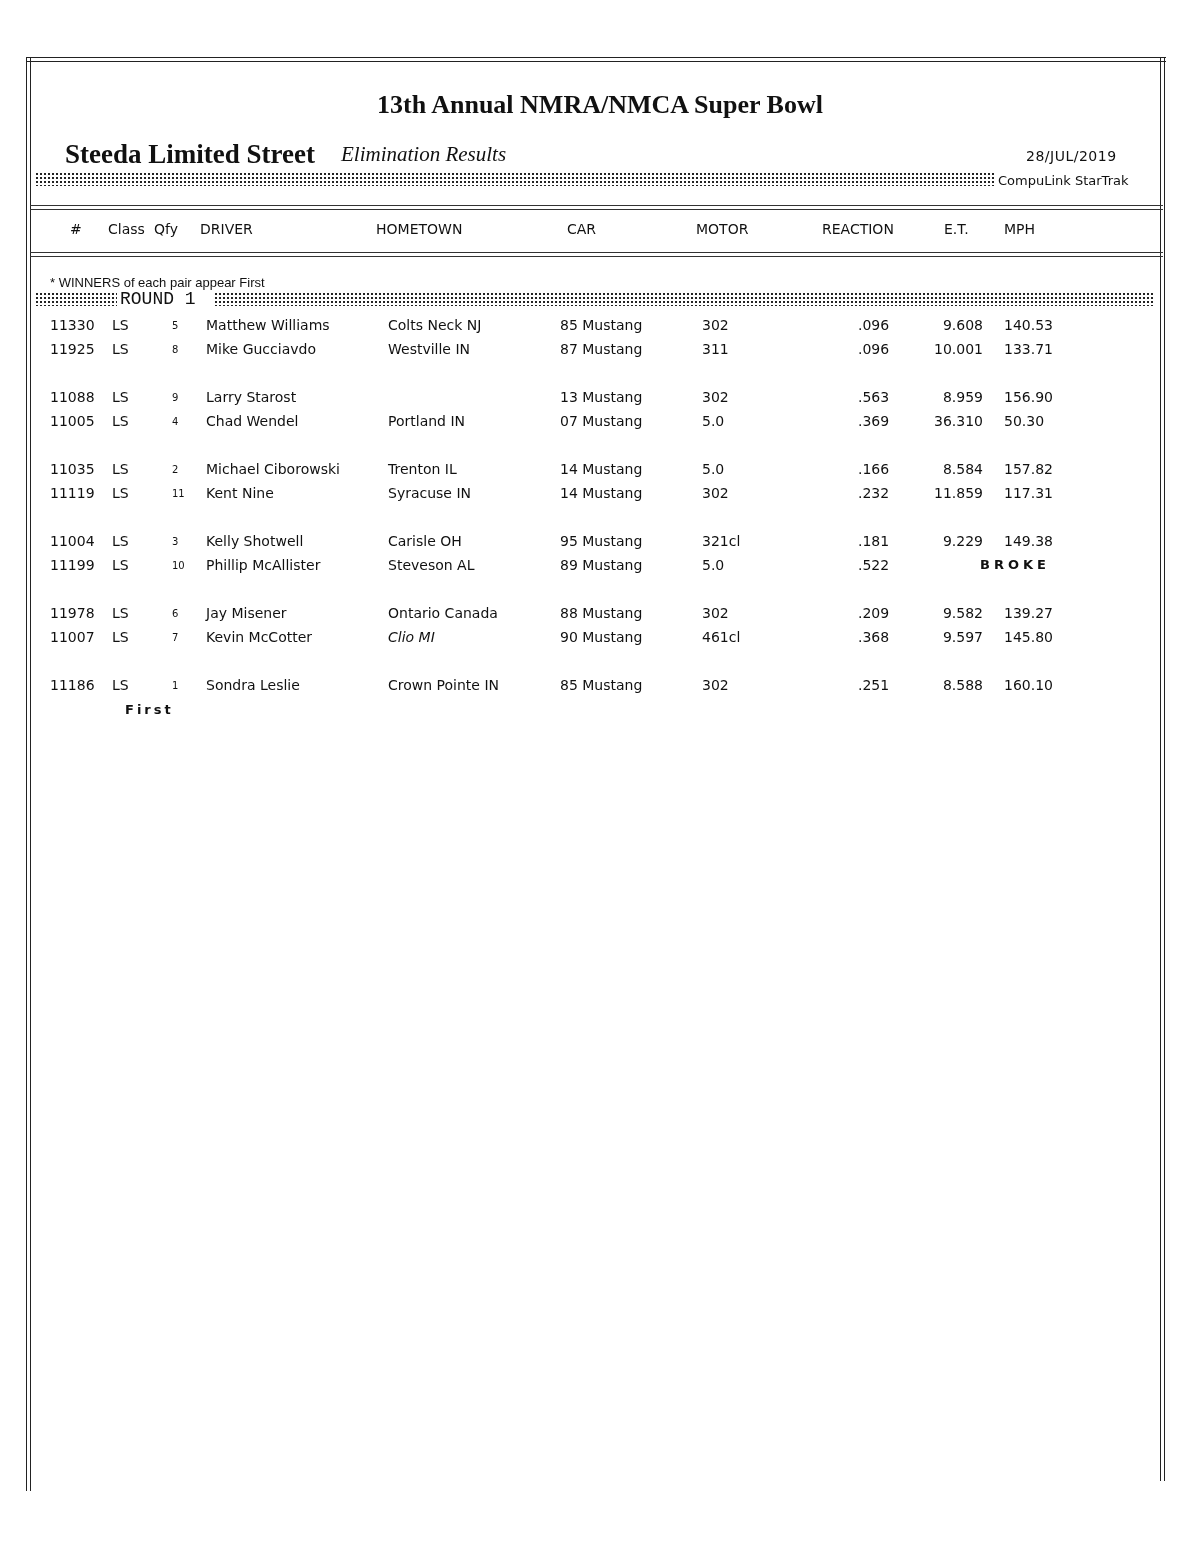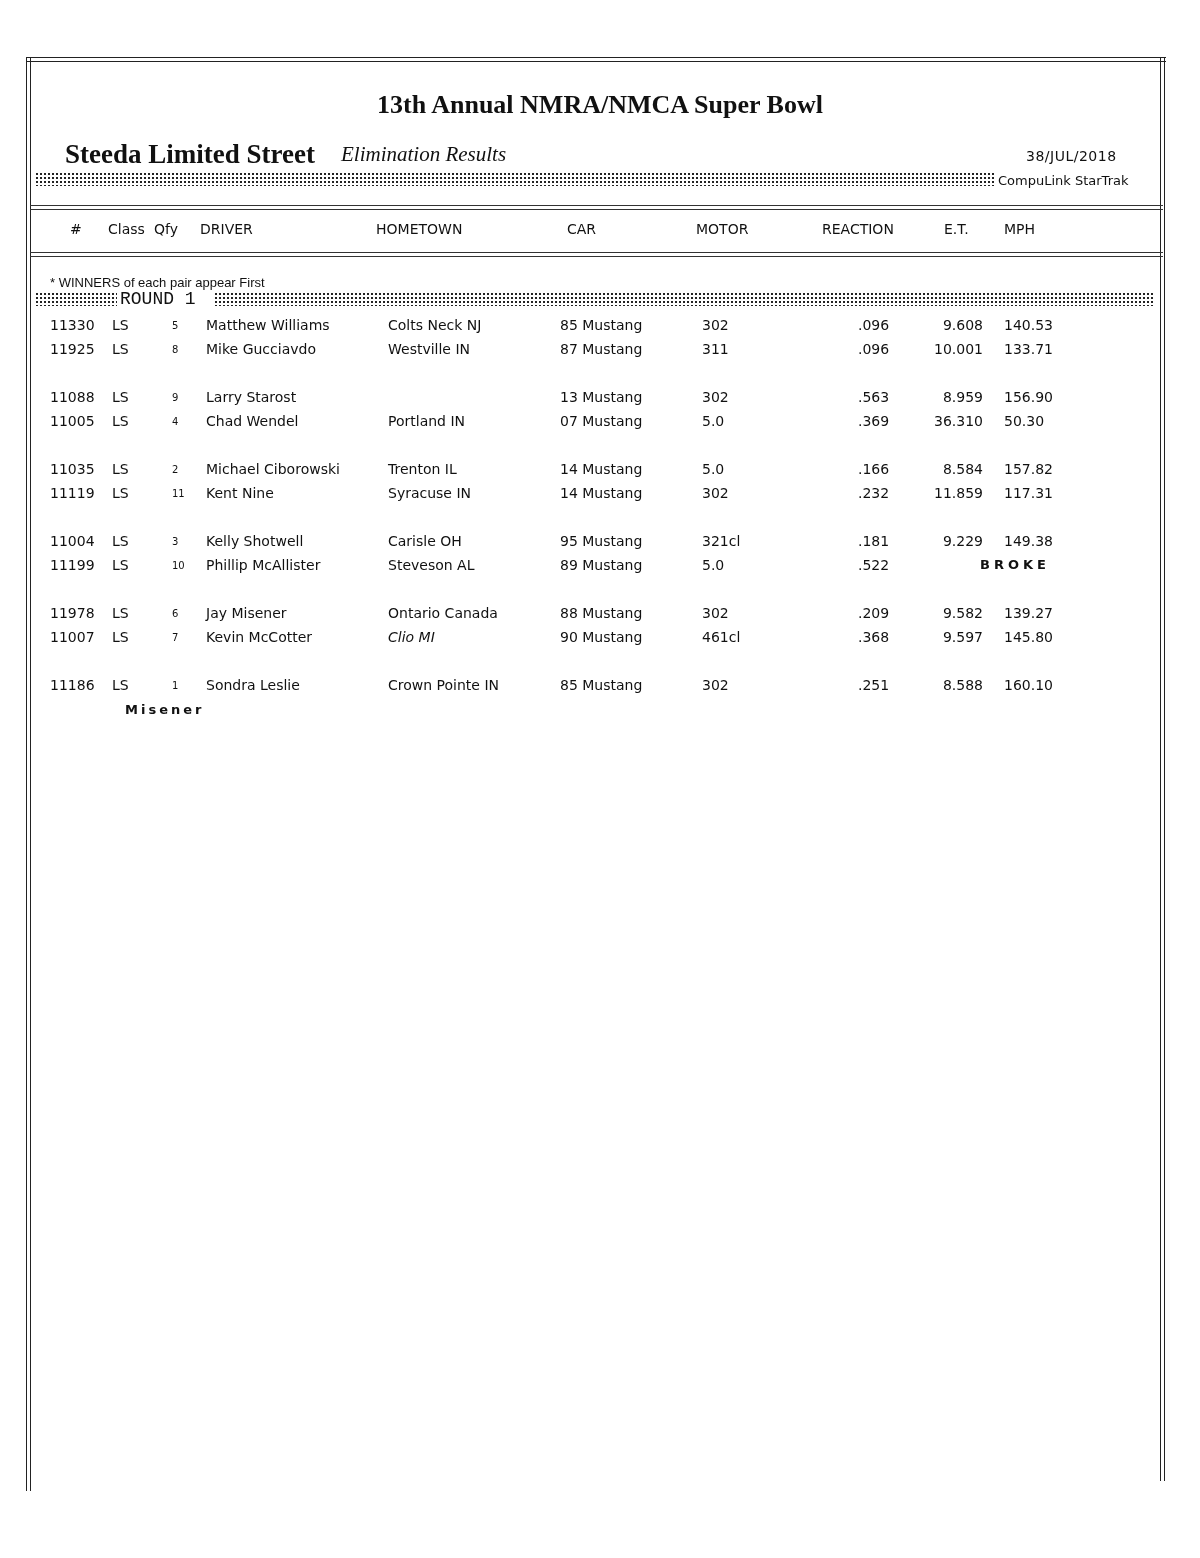--- a/index.html
+++ b/index.html
@@ -29,21 +29,21 @@
 </head>
 <body>
 
 <div class="frame-top"></div>
 <div class="frame-left"></div>
 <div class="frame-right"></div>
 
 <div class="title serif">13th Annual NMRA/NMCA Super Bowl</div>
 <div class="class-name serif">Steeda Limited Street</div>
 <div class="subtitle serif">Elimination Results</div>
-<div class="date sans">38/JUL/2018</div>
+<div class="date sans">28/JUL/2019</div>
 <div class="dots" style="left:35px; top:172px; width:960px;"></div>
 <div class="vendor sans">CompuLink  StarTrak</div>
 
 <div class="hline" style="top:205px;"></div>
 
 <div>
   <span class="col-h sans" style="left:70px;">#</span>
   <span class="col-h sans" style="left:108px;">Class</span>
   <span class="col-h sans" style="left:154px;">Qfy</span>
   <span class="col-h sans" style="left:200px;">DRIVER</span>
@@ -191,13 +191,13 @@
       <span class="cell sans" style="top: 677px; left: 206px;">Sondra Leslie</span>
       <span class="cell sans" style="top: 677px; left: 388px;">Crown Pointe IN</span>
       <span class="cell sans" style="top: 677px; left: 560px;">85 Mustang</span>
       <span class="cell sans" style="top: 677px; left: 702px;">302</span>
       <span class="cell sans" style="top: 677px; left: 858px;">.251</span>
       <span class="cell sans" style="top: 677px; right: 217px;">8.588</span>
       <span class="cell sans" style="top: 677px; left: 1004px;">160.10</span>
     </div>
   </div>
 
-<div class="single sans">Misener</div>
+<div class="single sans">First</div>
 
 </body></html>

